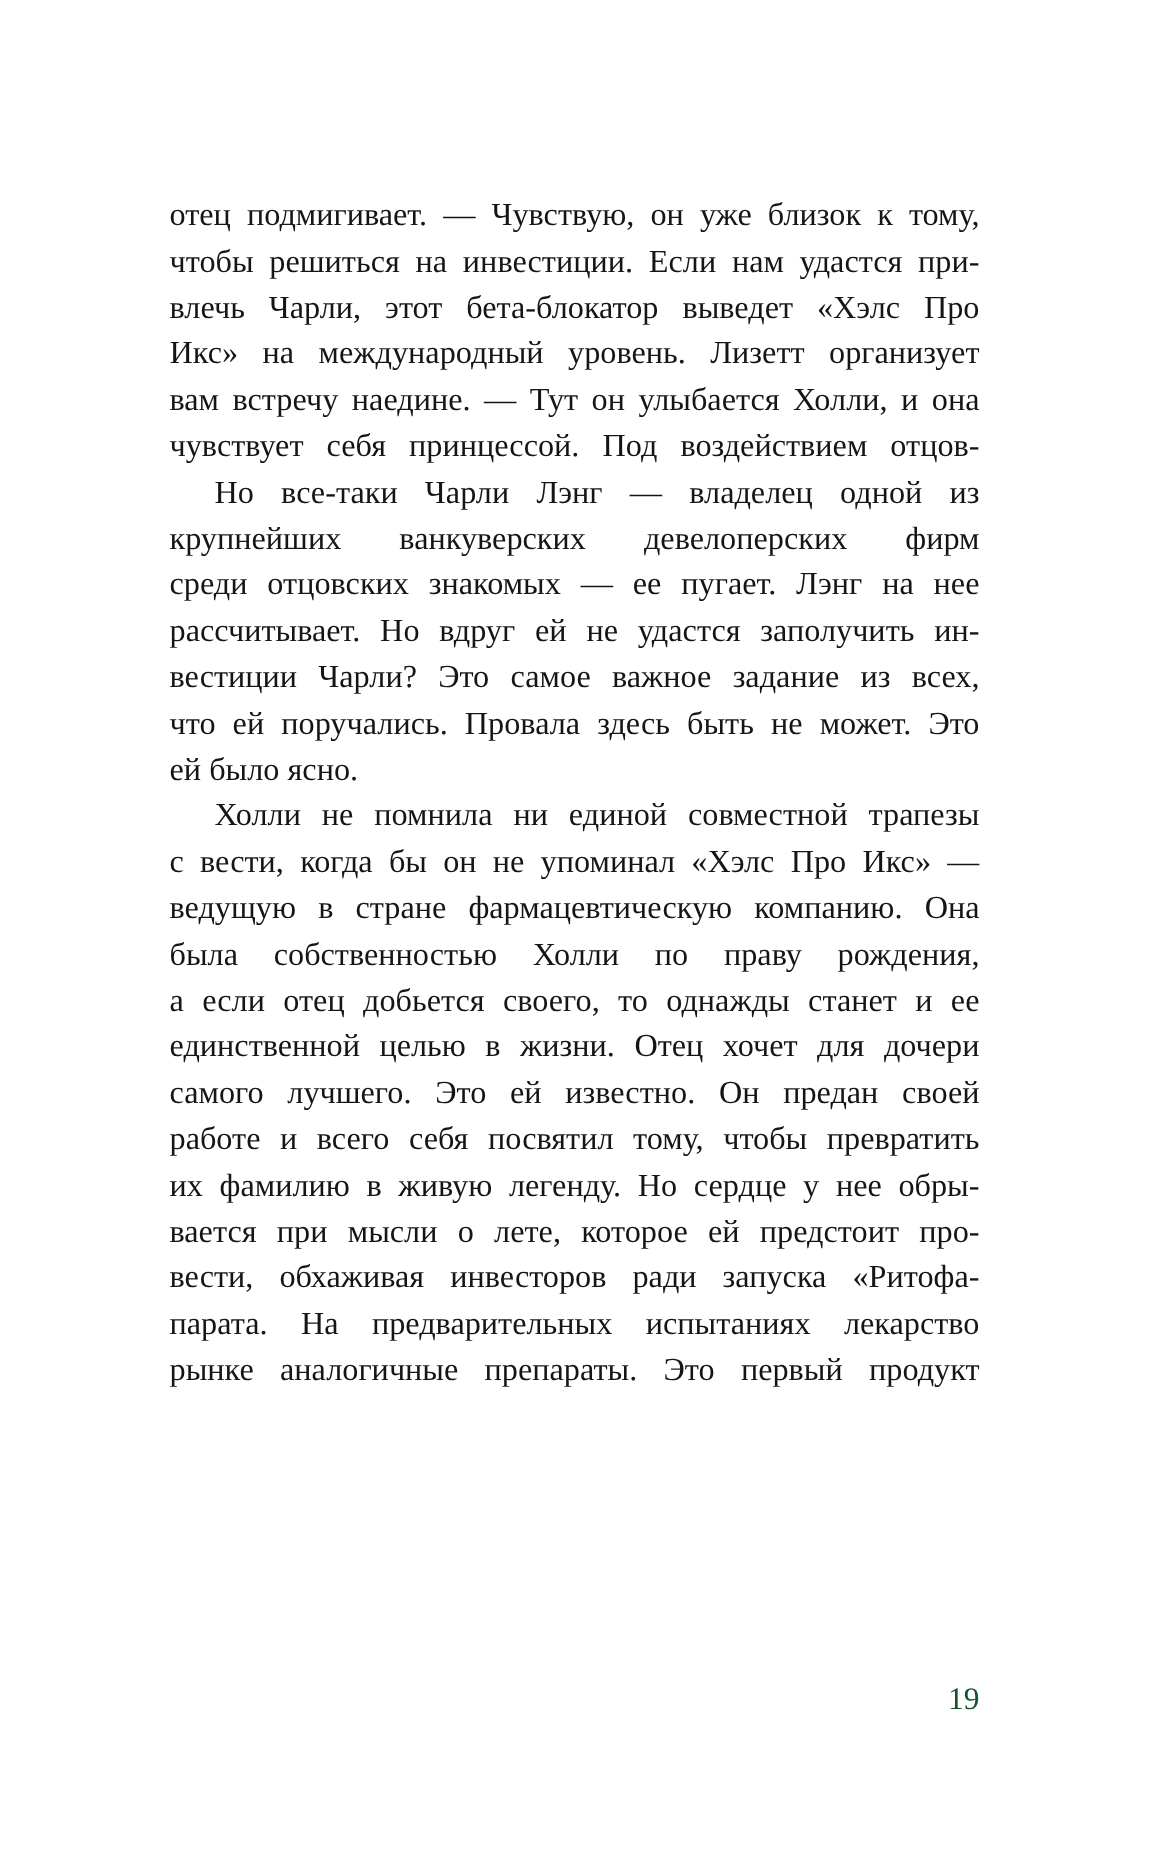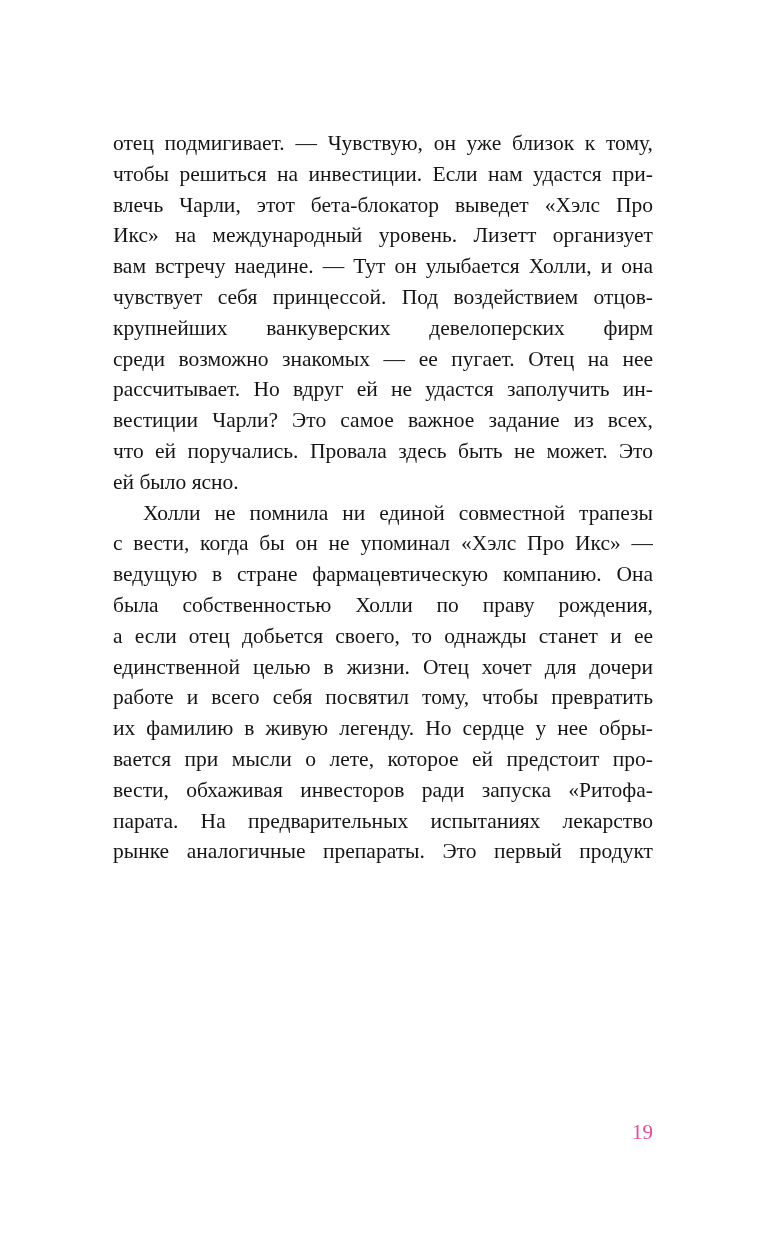--- a/index.html
+++ b/index.html
@@ -46,51 +46,53 @@
   .line.first-line {
     text-indent: 30px;
   }
   .page-number {
     position: absolute;
     left: 113px;
     top: 1120px;
     width: 540px;
     text-align: right;
     font-size: 21px;
-    color: #ec4899;
+    color: #14532d;
   }
 </style>
 </head>
 <body>
 
 <div class="page">
   <div class="text-block" id="paragraphs">
       <div class="paragraph">
         <div class="line">отец подмигивает. — Чувствую, он уже близок к тому,</div>
         <div class="line">чтобы решиться на инвестиции. Если нам удастся при-</div>
         <div class="line">влечь Чарли, этот бета-блокатор выведет «Хэлс Про</div>
         <div class="line">Икс» на международный уровень. Лизетт организует</div>
         <div class="line">вам встречу наедине. — Тут он улыбается Холли, и она</div>
         <div class="line">чувствует себя принцессой. Под воздействием отцов-</div>
       </div>
       <div class="paragraph">
+        <div class="line first-line">Но все-таки Чарли Лэнг — владелец одной из</div>
         <div class="line">крупнейших ванкуверских девелоперских фирм</div>
-        <div class="line">среди возможно знакомых — ее пугает. Отец на нее</div>
+        <div class="line">среди отцовских знакомых — ее пугает. Лэнг на нее</div>
         <div class="line">рассчитывает. Но вдруг ей не удастся заполучить ин-</div>
         <div class="line">вестиции Чарли? Это самое важное задание из всех,</div>
         <div class="line">что ей поручались. Провала здесь быть не может. Это</div>
         <div class="line line-last">ей было ясно.</div>
       </div>
       <div class="paragraph">
         <div class="line first-line">Холли не помнила ни единой совместной трапезы</div>
         <div class="line">с вести, когда бы он не упоминал «Хэлс Про Икс» —</div>
         <div class="line">ведущую в стране фармацевтическую компанию. Она</div>
         <div class="line">была собственностью Холли по праву рождения,</div>
         <div class="line">а если отец добьется своего, то однажды станет и ее</div>
         <div class="line">единственной целью в жизни. Отец хочет для дочери</div>
+        <div class="line">самого лучшего. Это ей известно. Он предан своей</div>
         <div class="line">работе и всего себя посвятил тому, чтобы превратить</div>
         <div class="line">их фамилию в живую легенду. Но сердце у нее обры-</div>
         <div class="line">вается при мысли о лете, которое ей предстоит про-</div>
         <div class="line">вести, обхаживая инвесторов ради запуска «Ритофа-</div>
         <div class="line">парата. На предварительных испытаниях лекарство</div>
         <div class="line">рынке аналогичные препараты. Это первый продукт</div>
       </div>
     </div>
   <div class="page-number">19</div>
 </div>

